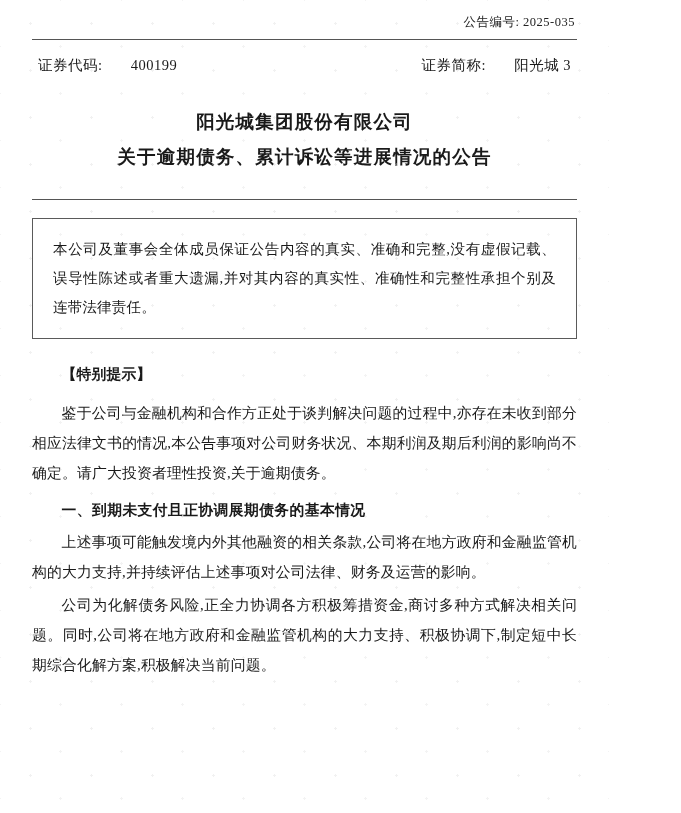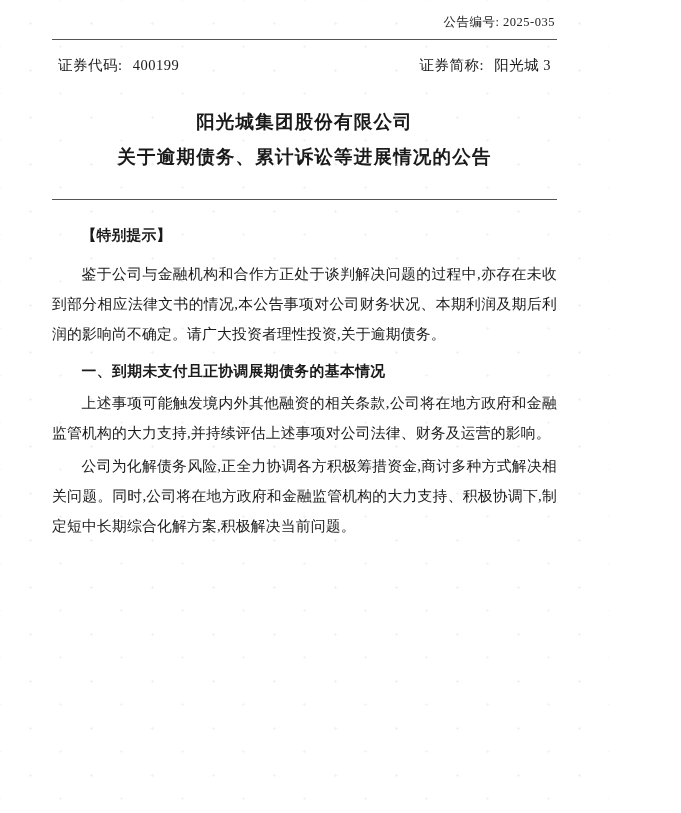--- a/index.html
+++ b/index.html
@@ -13,21 +13,21 @@
     font-family: "Liberation Serif", "DejaVu Serif", serif;
     color: #1a1a1a;
     position: relative;
     overflow: hidden;
   }
   .page {
     position: relative;
     width: 609px;
     height: 813px;
     box-sizing: border-box;
-    padding: 0 52px;
+    padding: 0 32px;
   }
   
   .watermark {
     position: absolute;
     inset: 0;
     pointer-events: none;
     opacity: 0.35;
     background-image:
       radial-gradient(circle, #d8d8d8 1px, transparent 1.4px),
       radial-gradient(circle, #dedede 1px, transparent 1.4px);
@@ -52,21 +52,21 @@
     justify-content: space-between;
     align-items: baseline;
     font-size: 14.5px;
     padding: 16px 6px 0 6px;
     letter-spacing: 0.5px;
   }
   .code-row .cell {
     white-space: nowrap;
   }
   .code-row .val {
-    margin-left: 6px;
+    margin-left: 24px;
   }
   .title-block {
     text-align: center;
     margin-top: 30px;
   }
   .title-main, .title-sub {
     font-size: 18.5px;
     font-weight: bold;
     letter-spacing: 1.2px;
     line-height: 1.9;
@@ -135,20 +135,23 @@
     </div>
   </div>
 
   <div class="title-block">
     <div class="title-main">阳光城集团股份有限公司</div>
     <div class="title-sub">关于逾期债务、累计诉讼等进展情况的公告</div>
   </div>
 
   <hr class="mid-rule">
 
+  <div class="notice-box">
+    <span>本公司及董事会全体成员保证公告内容的真实、准确和完整,没有虚假记载、误导性陈述或者重大遗漏,并对其内容的真实性、准确性和完整性承担个别及连带法律责任。</span>
+  </div>
 
   <div class="body-section">
     <p class="special-tip">【特别提示】</p>
     <p class="para">鉴于公司与金融机构和合作方正处于谈判解决问题的过程中,亦存在未收到部分相应法律文书的情况,本公告事项对公司财务状况、本期利润及期后利润的影响尚不确定。请广大投资者理性投资,关于逾期债务。</p>
     <p class="heading-1">一、到期未支付且正协调展期债务的基本情况</p>
     <p class="para">上述事项可能触发境内外其他融资的相关条款,公司将在地方政府和金融监管机构的大力支持,并持续评估上述事项对公司法律、财务及运营的影响。</p>
     <p class="para">公司为化解债务风险,正全力协调各方积极筹措资金,商讨多种方式解决相关问题。同时,公司将在地方政府和金融监管机构的大力支持、积极协调下,制定短中长期综合化解方案,积极解决当前问题。</p>
   </div>
 </div>
 

